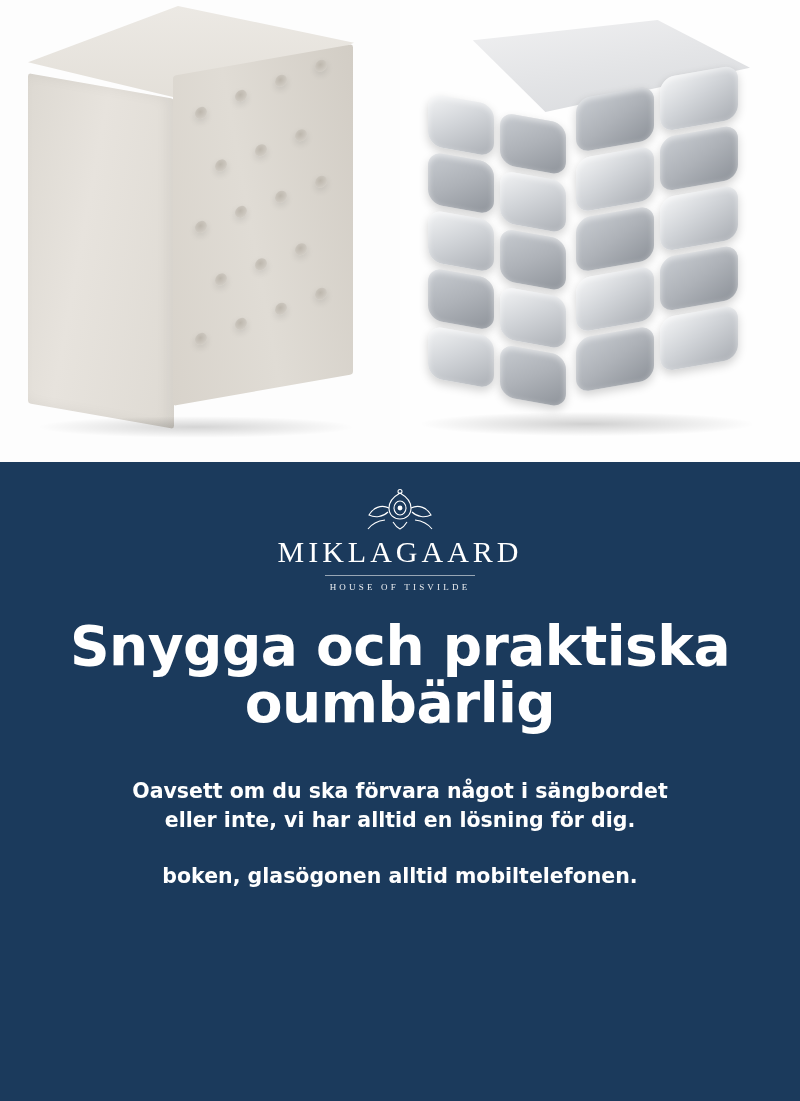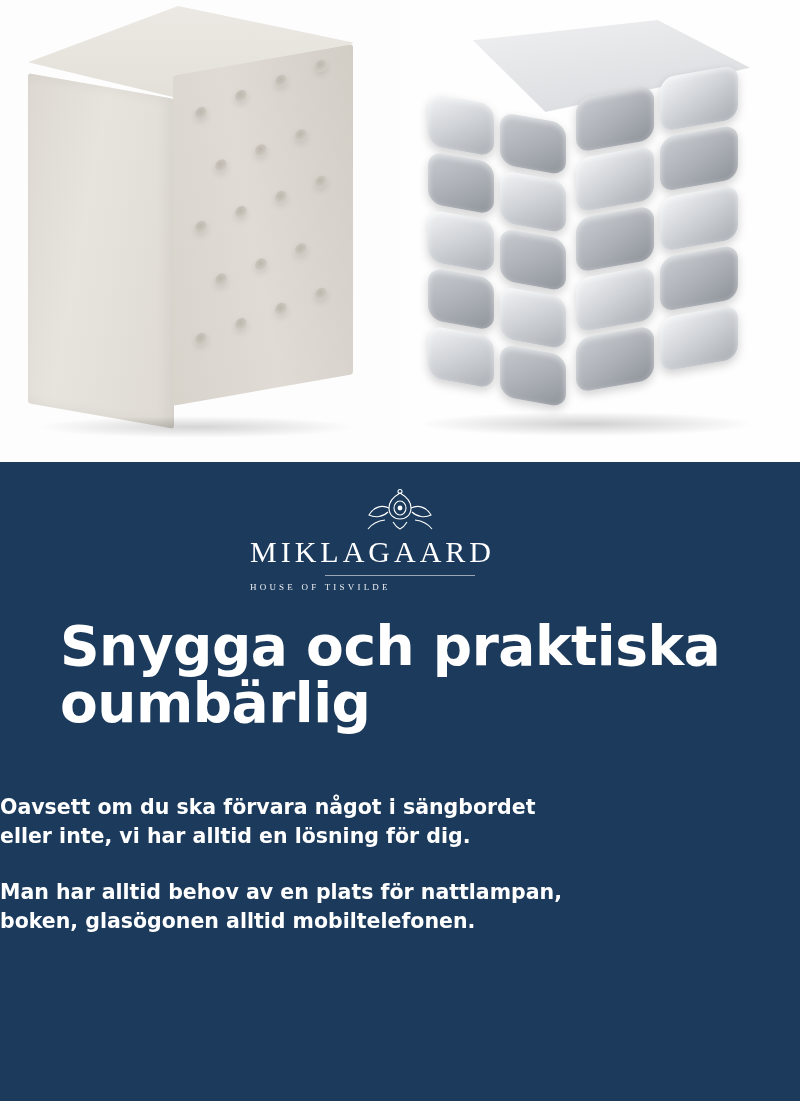--- a/index.html
+++ b/index.html
@@ -133,21 +133,21 @@
     background: radial-gradient(ellipse at 50% 50%, rgba(0,0,0,0.18) 0%, rgba(0,0,0,0) 72%);
   }
 
   
   .panel {
     position: relative;
     width: 800px;
     height: 639px;
     background: #1b3a5c;
     color: #ffffff;
-    text-align: left;
+    text-align: center;
     padding-top: 26px;
   }
 
   .logo { margin: 0 auto; width: 300px; }
   .logo-crest { display: block; margin: 0 auto 2px; }
   .logo-name {
     font-family: "Liberation Serif", serif;
     font-size: 30px;
     letter-spacing: 4px;
     font-weight: 400;
@@ -170,21 +170,21 @@
   .headline {
     margin-top: 26px;
     font-family: "DejaVu Sans", sans-serif;
     font-weight: 700;
     font-size: 55px;
     line-height: 1.05;
     letter-spacing: -0.5px;
     padding: 0 60px;
   }
 
-  .body-copy { margin-top: 60px; }
+  .body-copy { margin-top: 44px; }
   .para {
     font-family: "DejaVu Sans", sans-serif;
     font-weight: 700;
     font-size: 20.5px;
     line-height: 1.42;
     margin-bottom: 27px;
   }
   .para:last-child { margin-bottom: 0; }
   .para span { display: block; }
 </style>
@@ -284,19 +284,18 @@
       <span>Snygga och praktiska</span>
       <span>oumbärlig</span>
     </h1>
 
     <div class="body-copy">
       <p class="para">
         <span>Oavsett om du ska förvara något i sängbordet</span>
         <span>eller inte, vi har alltid en lösning för dig.</span>
       </p>
       <p class="para">
-        <span>Man har alltid behov av en plats för nattlampan,</span>
         <span>boken, glasögonen alltid mobiltelefonen.</span>
       </p>
     </div>
 
   </div>
 </div>
 
 </body></html>

